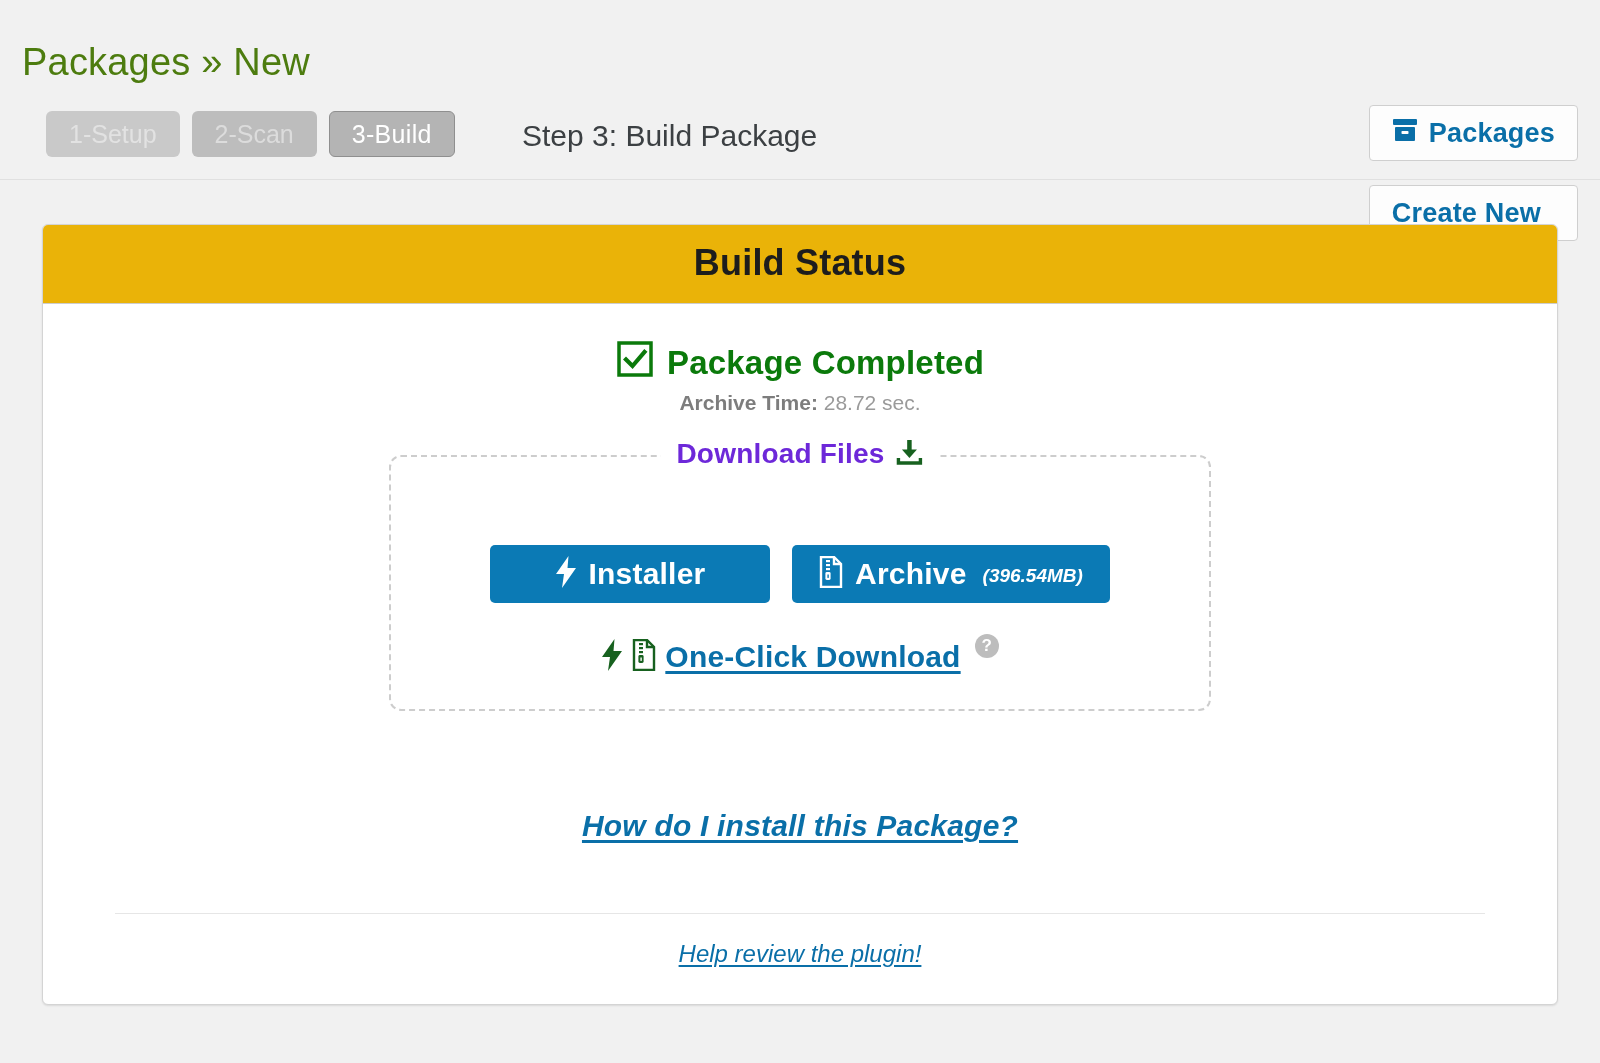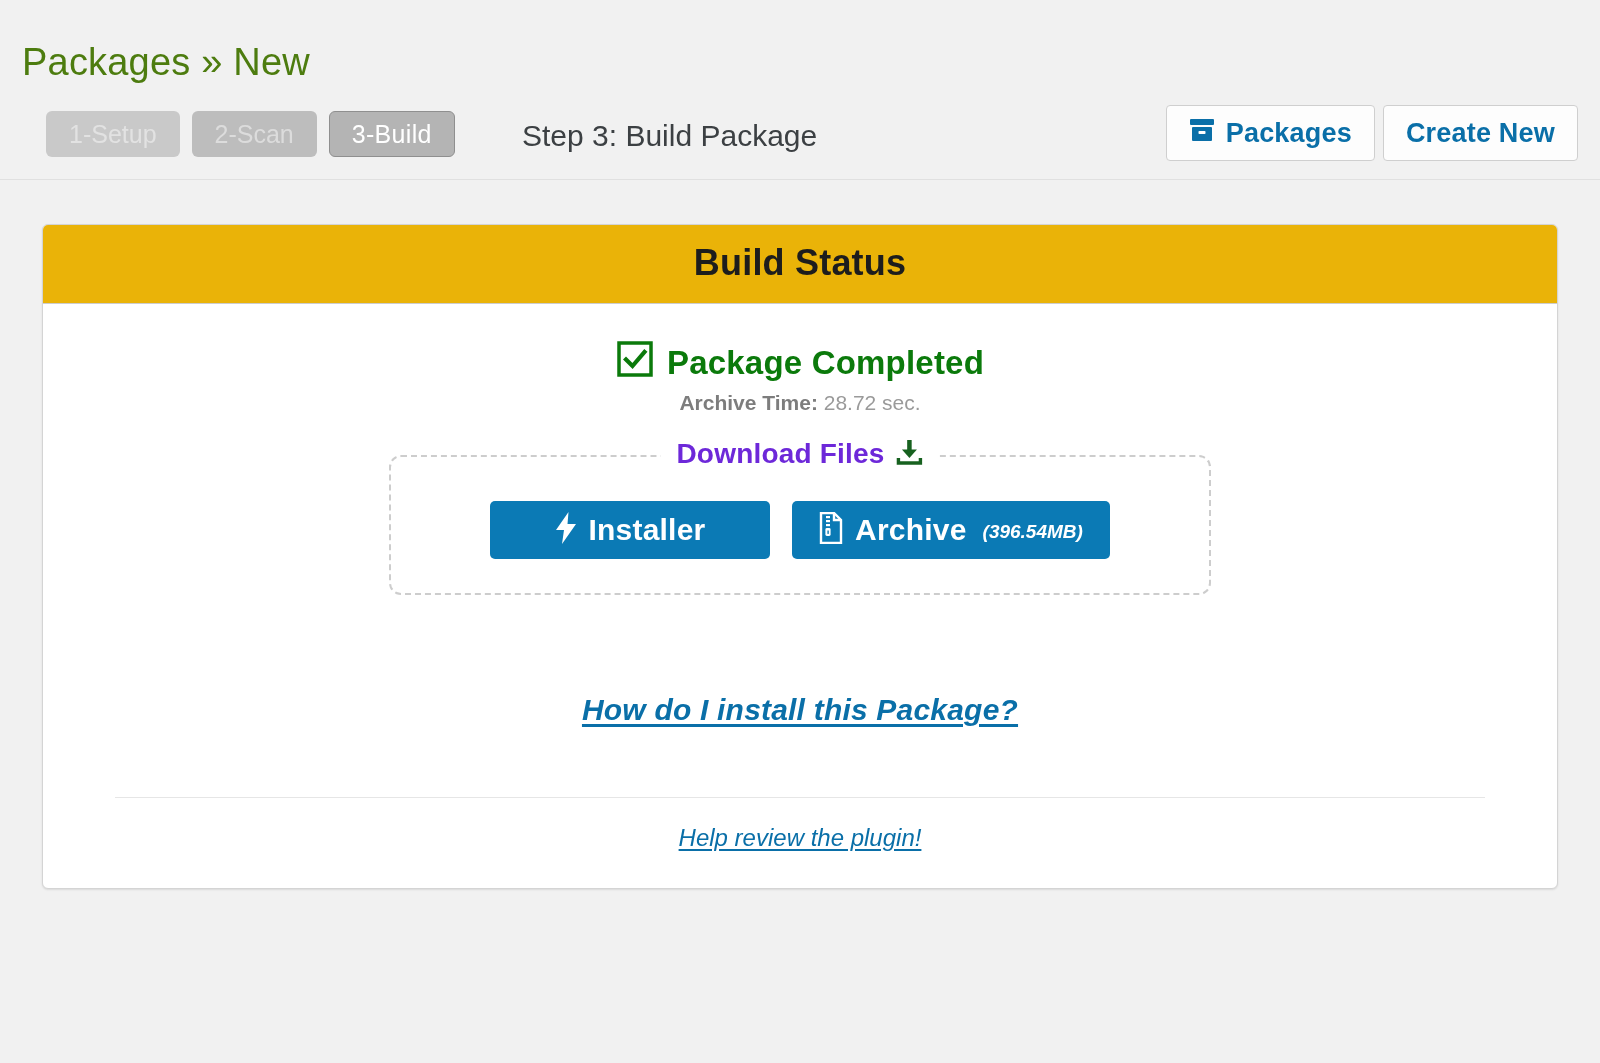--- a/index.html
+++ b/index.html
@@ -72,21 +72,22 @@
     font-size: 30px;
     color: #3c4043;
     font-weight: 400;
   }
 
   .toolbar-actions {
     position: absolute;
     right: 22px;
     top: 0px;
     display: flex;
-    gap: 8px;
+    gap: 24px;
+    flex-direction: column;
   }
 
   .tb-btn {
     display: inline-flex;
     align-items: center;
     gap: 11px;
     height: 56px;
     padding: 0 22px;
     background: #fdfdfd;
     border: 1px solid #cfcfcf;
@@ -192,20 +193,21 @@
     gap: 12px;
     background: #0b7ab5;
     border: none;
     border-radius: 5px;
     color: #ffffff;
     cursor: pointer;
     box-sizing: border-box;
     padding: 0 26px;
     height: 58px;
     font-family: "Liberation Sans", sans-serif;
+    margin-top: 44px;
   }
   .dl-btn .btn-label {
     font-size: 30px;
     font-weight: bold;
     letter-spacing: 0.2px;
   }
   .dl-btn .btn-size {
     font-size: 19px;
     font-weight: bold;
     margin-left: 4px;
@@ -377,20 +379,40 @@
               <rect x="6.4" y="16" width="5.2" height="8" rx="1.4" fill="#ffffff"></rect>
               <rect x="8.4" y="18.5" width="1.4" height="3.4" fill="#0b7ab5"></rect>
             </svg>
           </span>
           <span class="btn-label">Archive</span>
           <span class="btn-size">(396.54MB)</span>
         </div>
 
       </div>
 
+      <div class="one-click">
+        <span>
+          <svg width="22" height="32" viewBox="0 0 22 32" aria-hidden="true">
+            <path d="M13.5 0 L1 18 H9 L7 32 L21 12 H12.5 Z" fill="#17611f"></path>
+          </svg>
+        </span>
+        <span>
+          <svg width="24" height="32" viewBox="0 0 24 32" aria-hidden="true">
+            <path d="M2 1 H15 L22 8 V31 H2 Z" fill="none" stroke="#17611f" stroke-width="2.4"></path>
+            <path d="M15 1 V8 H22" fill="none" stroke="#17611f" stroke-width="2.4"></path>
+            <rect x="7" y="4" width="4" height="2.2" fill="#17611f"></rect>
+            <rect x="7" y="8" width="4" height="2.2" fill="#17611f"></rect>
+            <rect x="7" y="12" width="4" height="2.2" fill="#17611f"></rect>
+            <rect x="6.4" y="16" width="5.2" height="8" rx="1.4" fill="#17611f"></rect>
+            <rect x="8.4" y="18.5" width="1.4" height="3.4" fill="#ffffff"></rect>
+          </svg>
+        </span>
+        <span class="one-click-link">One-Click Download</span>
+        <span class="help-icon">?</span>
+      </div>
 
     </div>
 
     <div class="install-link-wrap">
       <span class="install-link">How do I install this Package?</span>
     </div>
 
     <div class="divider"></div>
 
     <div class="review-wrap">

